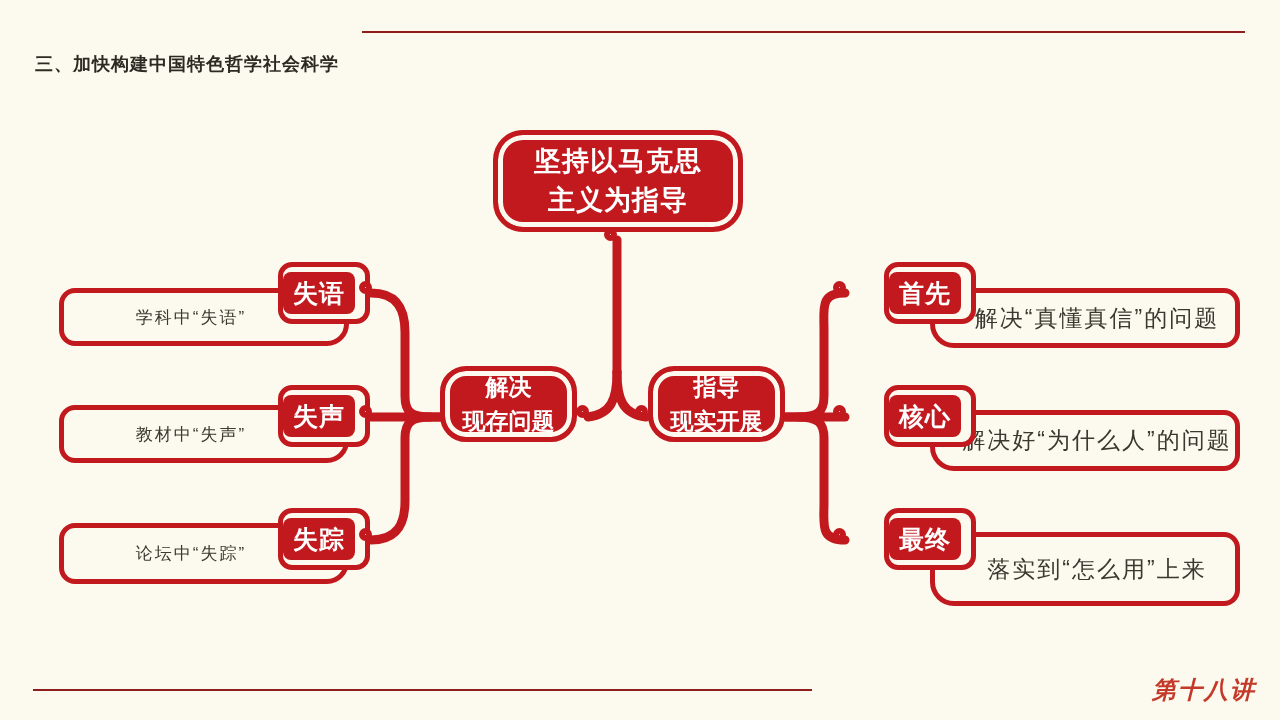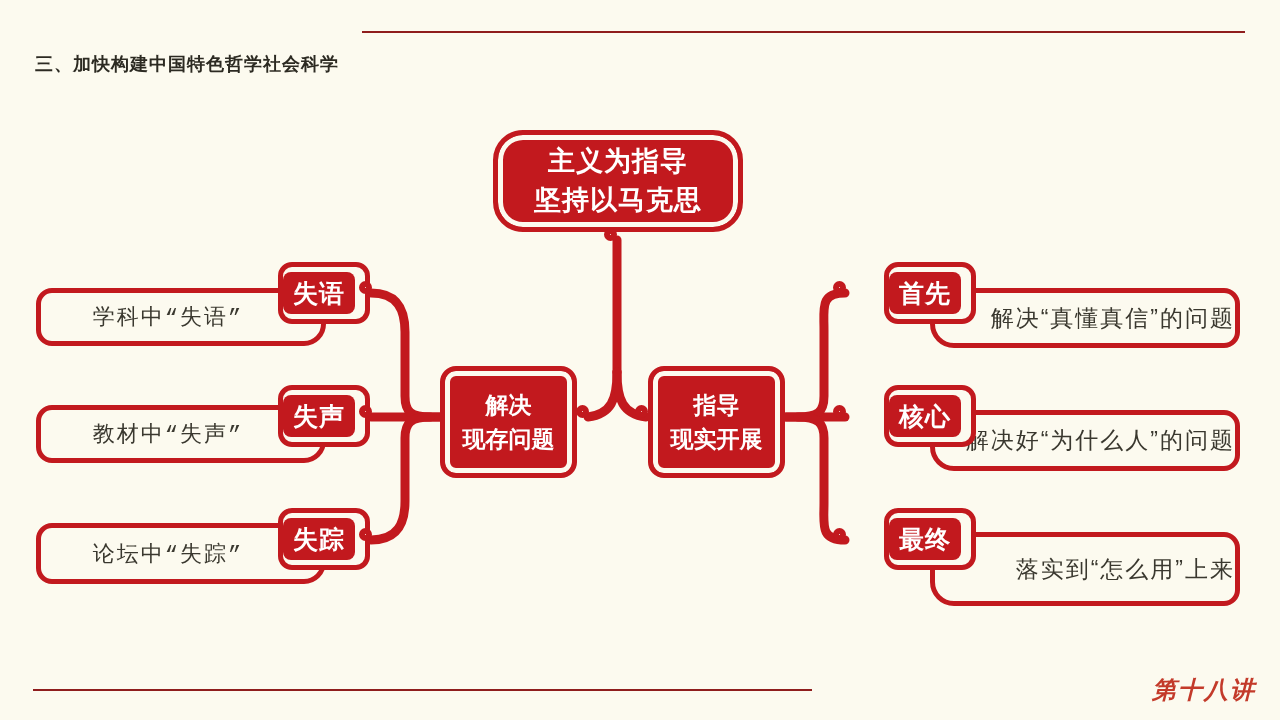--- a/index.html
+++ b/index.html
@@ -42,36 +42,36 @@
     position:absolute;z-index:10;
     background:var(--red);
     border:5px solid var(--red);
     box-shadow:inset 0 0 0 5px var(--background);
     display:flex;flex-direction:column;justify-content:center;align-items:center;
     color:var(--node-text);font-weight:bold;text-align:center;
   }
   .rednode span{display:block;}
   .node-root{left:493px;top:130px;width:250px;height:102px;border-radius:30px;
     font-size:27px;line-height:1.45;letter-spacing:1px;}
-  .node-hub{width:137px;height:112px;border-radius:16px;font-size:23px;line-height:1.5;}
+  .node-hub{width:137px;height:76px;border-radius:26px;font-size:23px;line-height:1.5;}
   .node-hub-left{left:440px;top:366px;}
   .node-hub-right{left:648px;top:366px;}
   
   .leaf{
     position:absolute;z-index:5;
     background:var(--background);
     border:5px solid var(--red);
     display:flex;align-items:center;justify-content:center;
     color:var(--leaf-text);letter-spacing:2px;
   }
-  .leaf-left{left:36px;width:290px;font-size:22px;border-radius:16px 16px 22px 16px;padding-right:26px;font-family:Liberation Mono, monospace;}
+  .leaf-left{left:59px;width:290px;font-size:17px;border-radius:16px 16px 22px 16px;padding-right:26px;}
   .leaf-l1{top:288px;height:58px;}
   .leaf-l2{top:405px;height:58px;}
   .leaf-l3{top:523px;height:61px;}
-  .leaf-right{left:930px;width:310px;font-size:23px;border-radius:16px 16px 16px 24px;padding-left:24px;justify-content:flex-end;}
+  .leaf-right{left:930px;width:310px;font-size:23px;border-radius:16px 16px 16px 24px;padding-left:24px;}
   .leaf-r1{top:288px;height:60px;}
   .leaf-r2{top:410px;height:61px;}
   .leaf-r3{top:532px;height:74px;}
   
   .badge{
     position:absolute;z-index:20;width:92px;height:62px;
     background:var(--background);border:5px solid var(--red);border-radius:14px;
     display:flex;align-items:center;justify-content:flex-start;
   }
   .badge-inner{
@@ -118,22 +118,22 @@
   <path d="M371 417 L448 417"></path>
   <path d="M371 293 C398 293 405 310 405 332 L405 396 C405 412 411 417 430 417 L448 417"></path>
   <path d="M371 540 C398 540 405 523 405 501 L405 438 C405 423 411 417 430 417"></path>
 
   <path d="M845 417 L786 417"></path>
   <path d="M845 293 C820 293 824 308 824 330 L824 396 C824 412 818 417 798 417 L786 417"></path>
   <path d="M845 540 C820 540 824 525 824 503 L824 438 C824 423 818 417 798 417"></path>
 </svg>
 
 <div class="rednode node-root">
+  <span>坚持以马克思</span>
   <span>主义为指导</span>
-  <span>坚持以马克思</span>
 </div>
 
 <div class="rednode node-hub node-hub-left">
   <span>解决</span>
   <span>现存问题</span>
 </div>
 <div class="rednode node-hub node-hub-right">
   <span>指导</span>
   <span>现实开展</span>
 </div>

